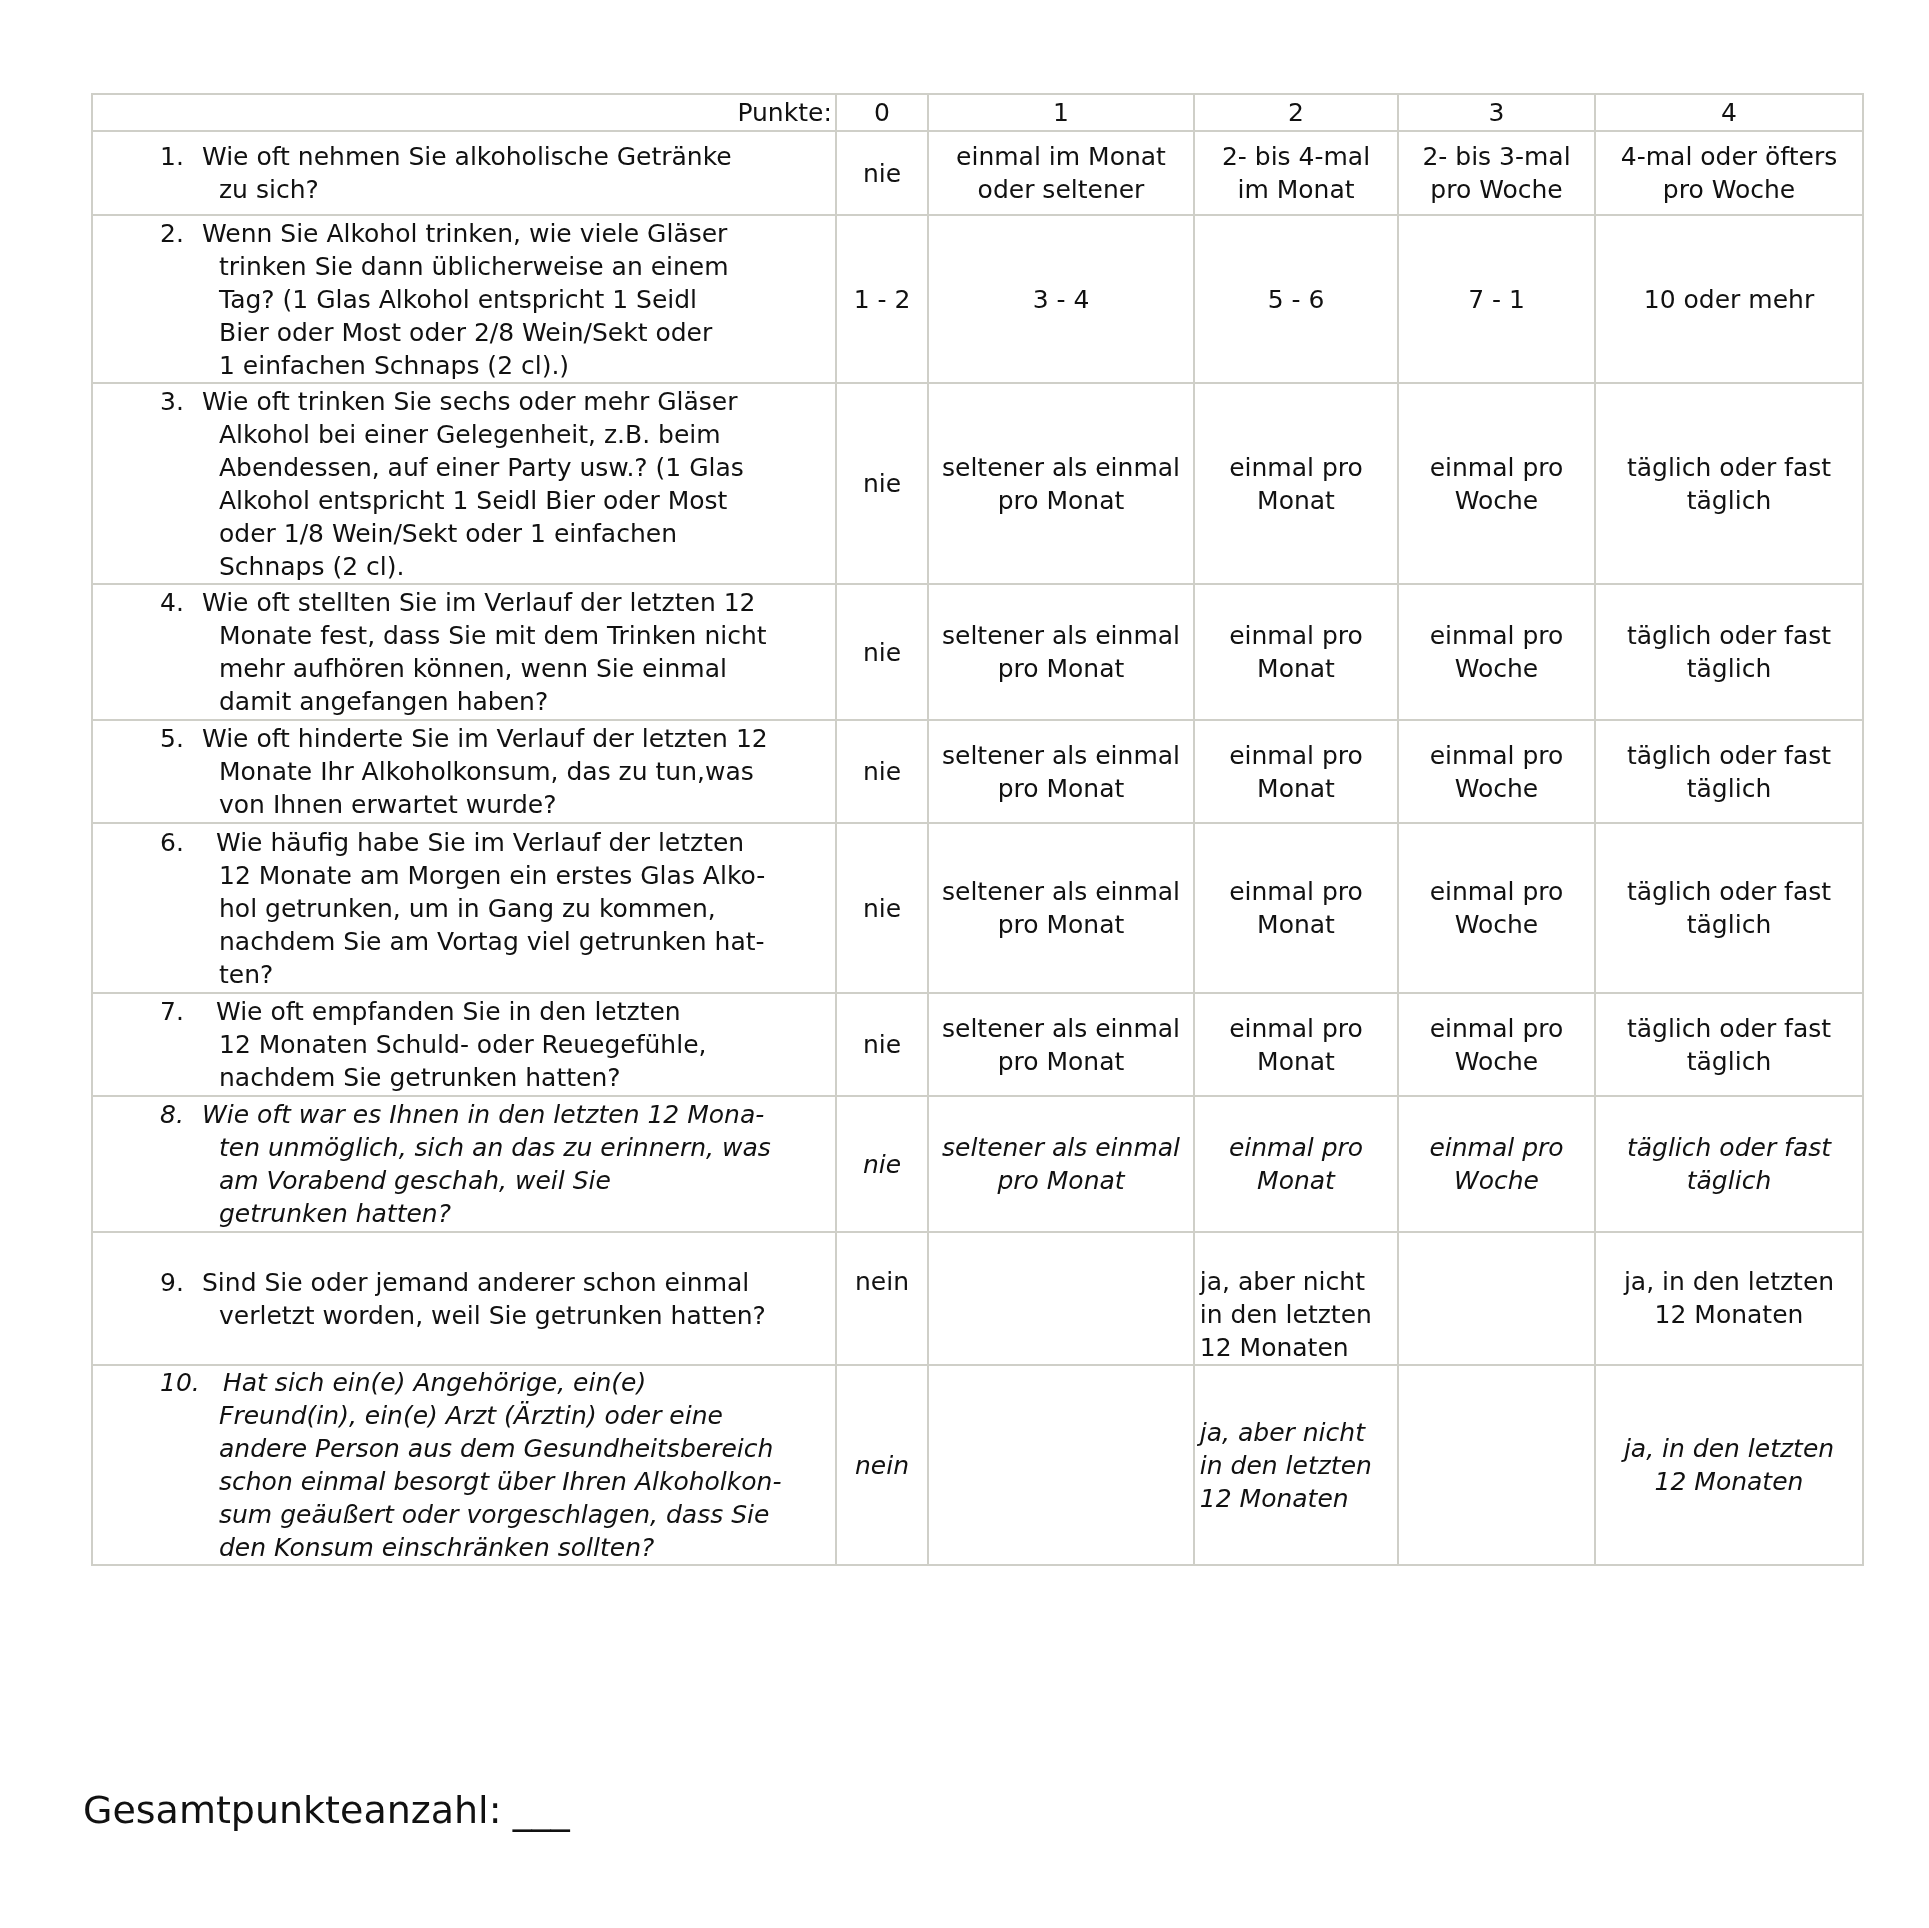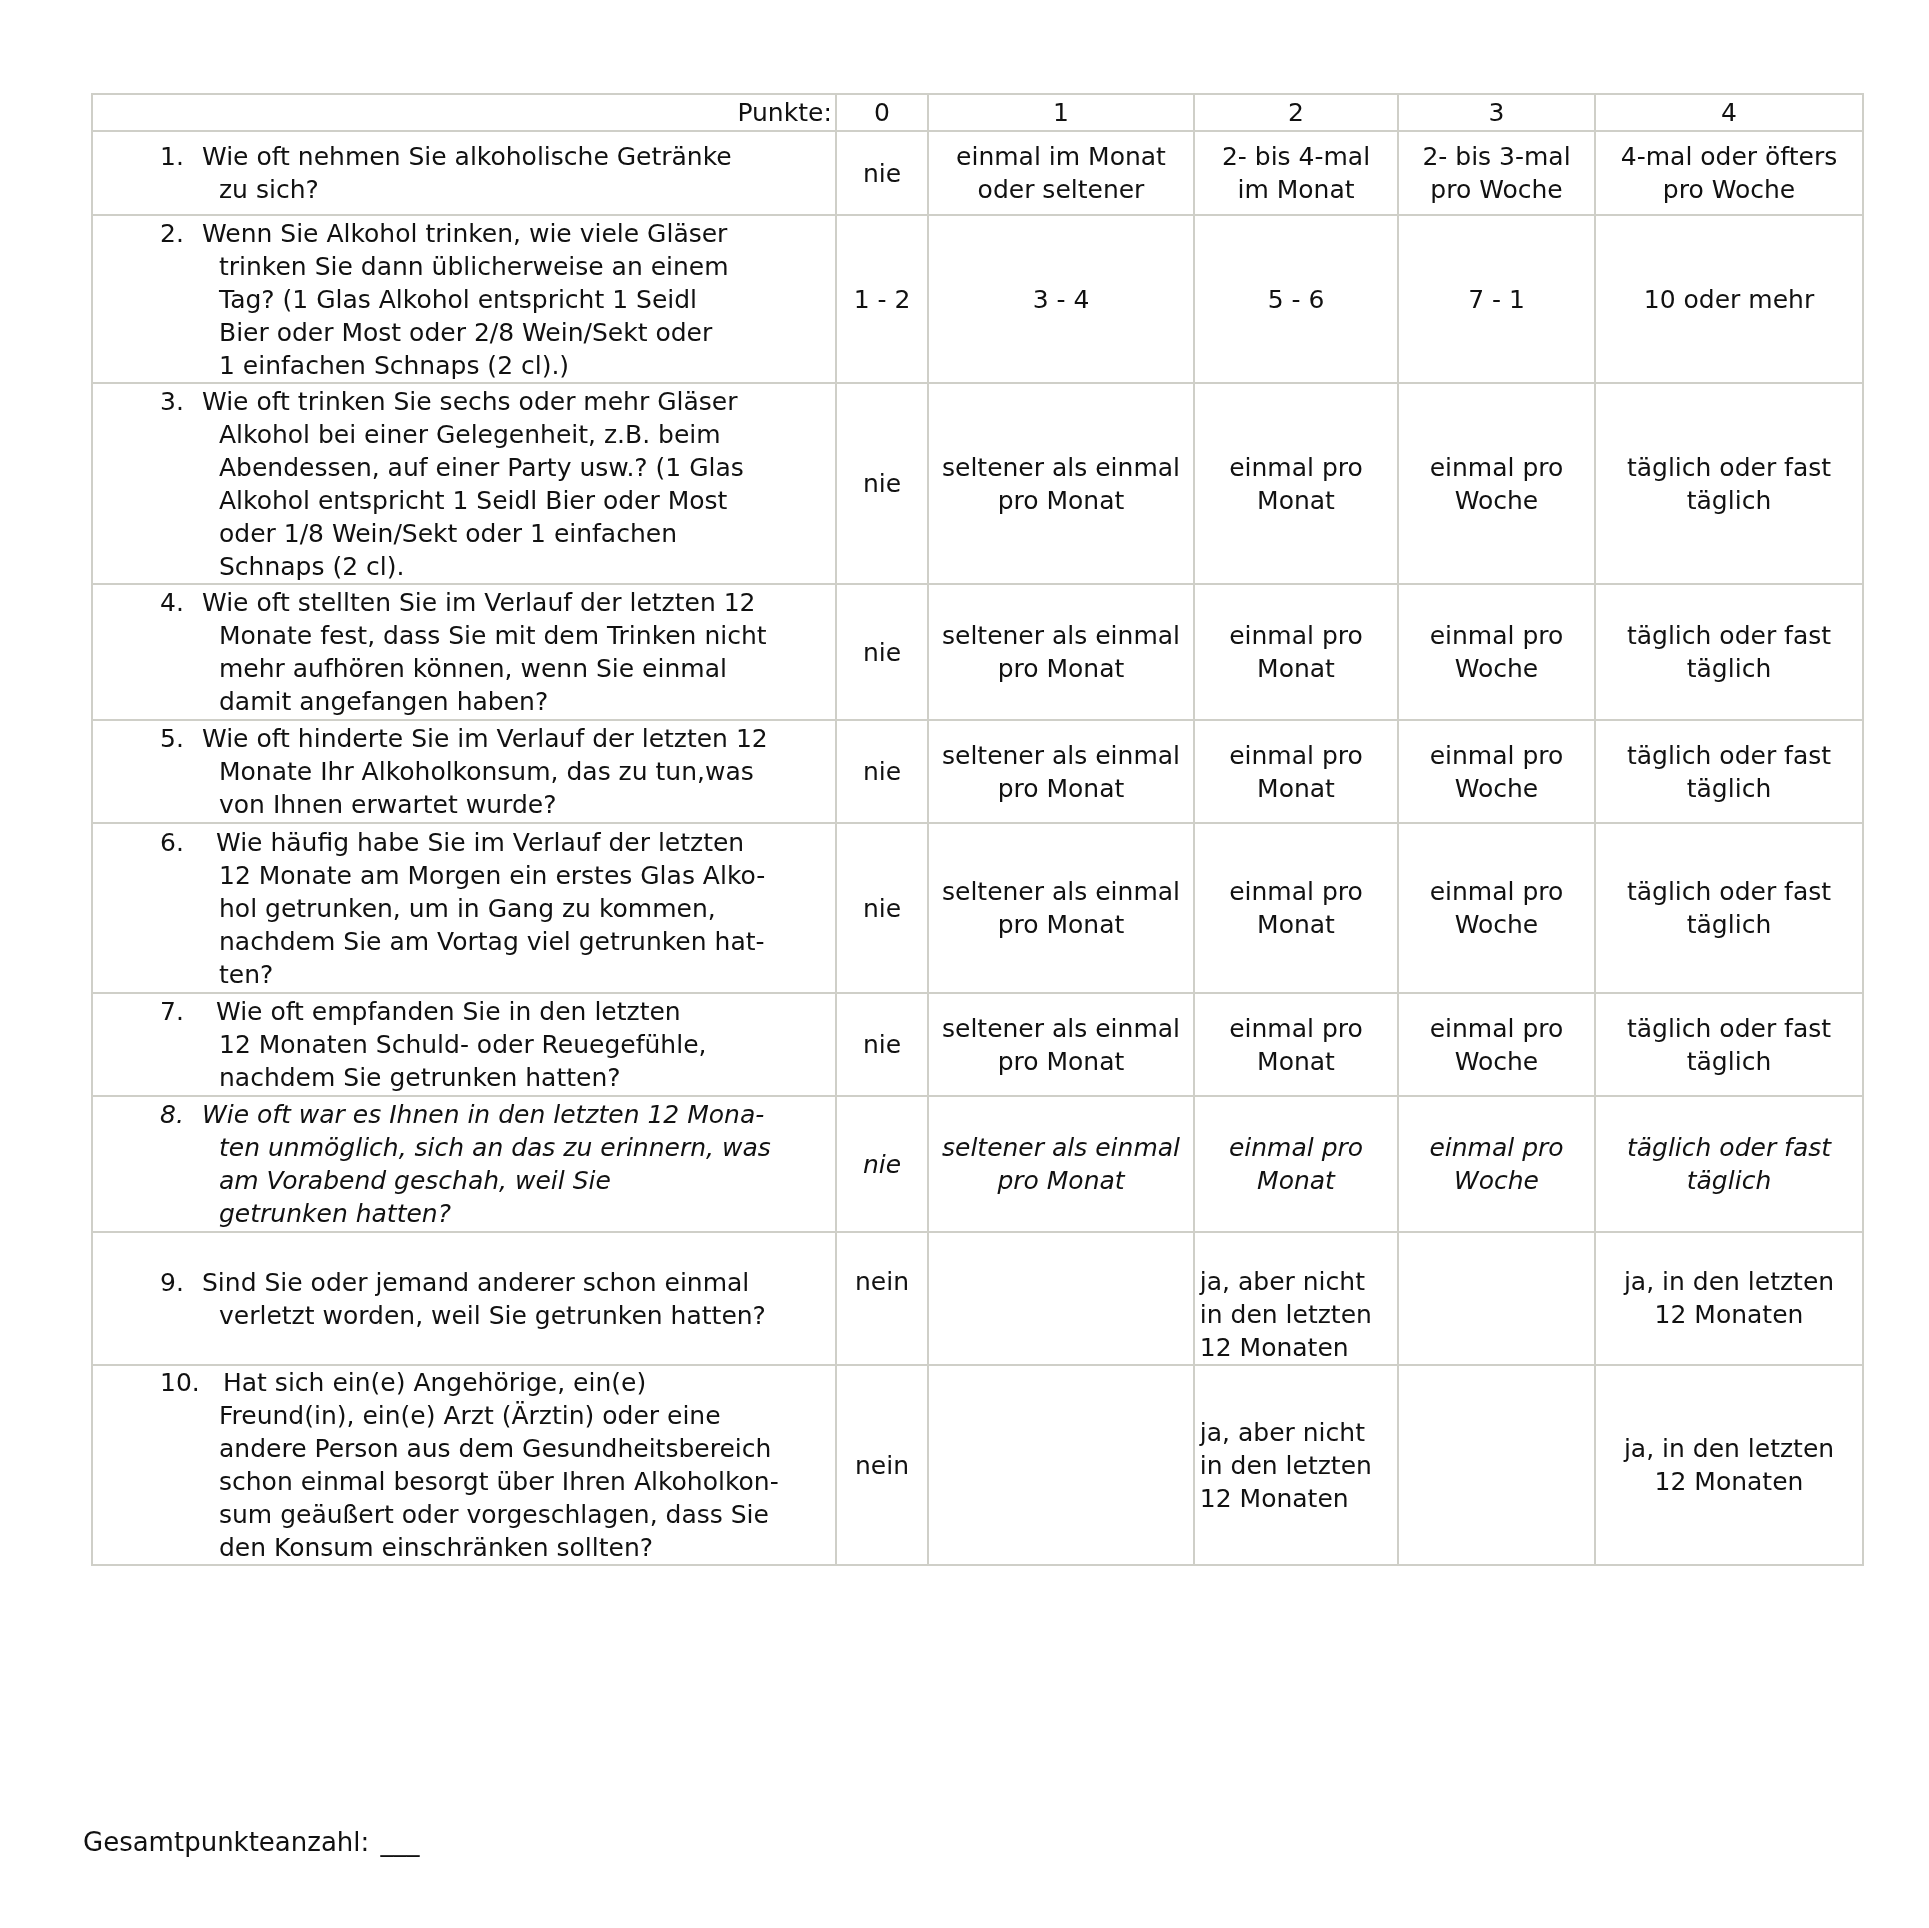--- a/index.html
+++ b/index.html
@@ -28,21 +28,21 @@
     #audit-table td.answer-top { vertical-align: top; padding-top: 32px; }
     col.c-q { width: 744px; }
     col.c-0 { width: 92px; }
     col.c-1 { width: 266px; }
     col.c-2 { width: 204px; }
     col.c-3 { width: 197px; }
     col.c-4 { width: 268px; }
     .cell-line { display: block; white-space: nowrap; }
     #total-line {
       position: absolute; left: 83px; top: 1790px;
-      font-size: 26px; line-height: 40px; white-space: nowrap; margin-top: 32px;
+      font-size: 38px; line-height: 40px; white-space: nowrap;
     }
     #total-blank { display: inline-block; margin-left: 11.2px; }
   </style>
 </head>
 <body>
 
 <table id="audit-table">
   <colgroup>
     <col class="c-q">
       <col class="c-0">
@@ -303,21 +303,21 @@
           <span class="cell-line">ja, aber nicht</span>
           <span class="cell-line">in den letzten</span>
           <span class="cell-line">12 Monaten</span>
         </td>
         <td class="answer-top"></td>
         <td class="answer-top">
           <span class="cell-line">ja, in den letzten</span>
           <span class="cell-line">12 Monaten</span>
         </td>
       </tr>
-      <tr style="height: 198px;">
+      <tr style="height: 198px; font-style: italic;">
         <td class="question-cell">
           <span class="q-text">
             <span class="q-line"><span style="display: inline-block; width: 63px;">10.</span><span>Hat sich ein(e) Angehörige, ein(e)</span></span>
             <span class="q-line cont">Freund(in), ein(e) Arzt (Ärztin) oder eine</span>
             <span class="q-line cont">andere Person aus dem Gesundheitsbereich</span>
             <span class="q-line cont">schon einmal besorgt über Ihren Alkoholkon-</span>
             <span class="q-line cont">sum geäußert oder vorgeschlagen, dass Sie</span>
             <span class="q-line cont">den Konsum einschränken sollten?</span>
           </span>
         </td>

